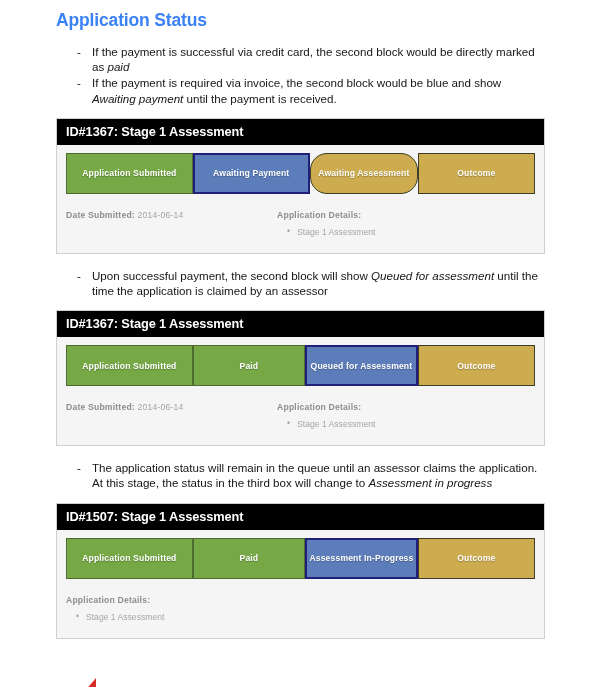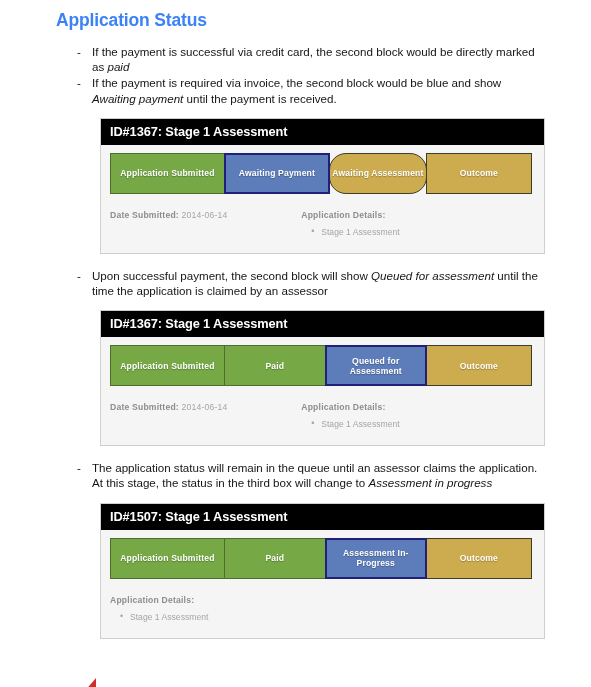--- a/index.html
+++ b/index.html
@@ -72,36 +72,36 @@
     left: 21px;
     top: 0;
   }
   .note i { font-style: italic; }
 
   
   .status-card {
     border: 1px solid #cfcfcf;
     background: #f5f5f5;
     margin-top: 12px;
-    margin-left: 44px;
   }
   .card-header {
     background: #000000;
     color: #ffffff;
     font-size: 12.8px;
     font-weight: bold;
     padding: 5px 0 6px 9px;
     letter-spacing: -0.1px;
     line-height: 15px;
   }
 
   .blocks {
     display: flex;
     padding: 8px 9px 0 9px;
     align-items: stretch;
+    justify-content: space-between;
   }
   .block {
     height: 41px;
     display: flex;
     align-items: center;
     justify-content: center;
     color: #ffffff;
     font-size: 8.6px;
     font-weight: bold;
     letter-spacing: 0.15px;

